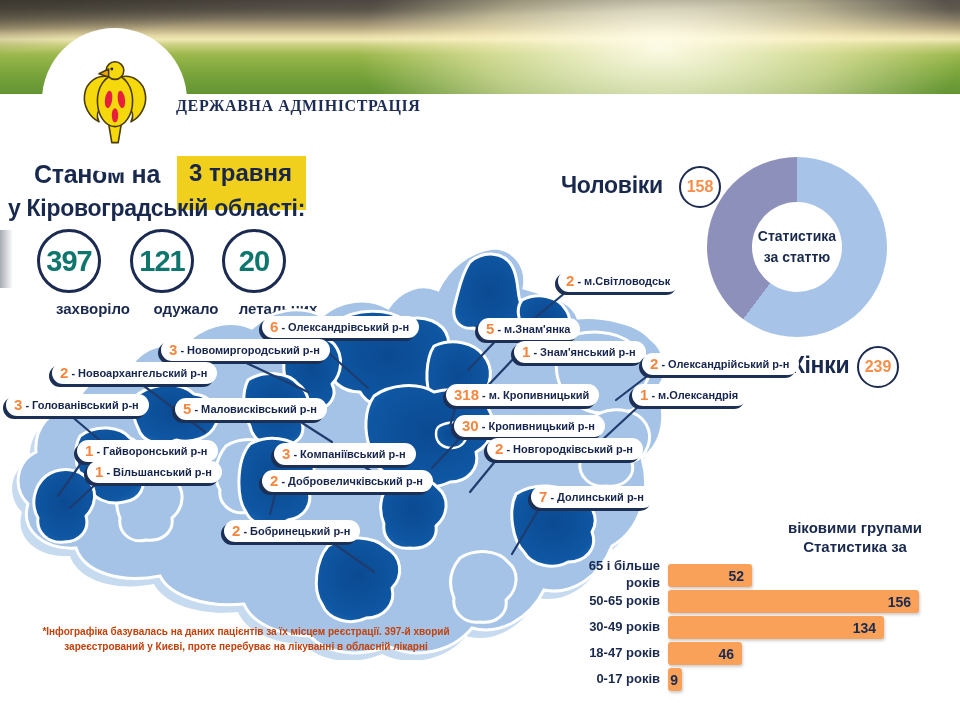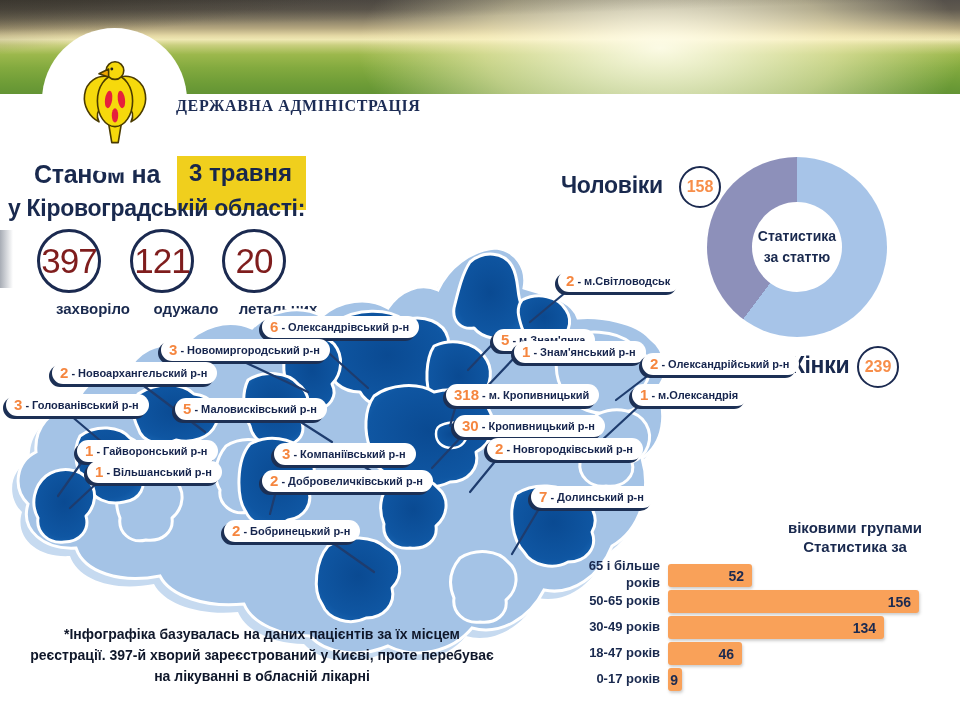--- a/index.html
+++ b/index.html
@@ -21,21 +21,21 @@
       letter-spacing:.6px;color:#1c2c55;}
   
   .t-prefix{position:absolute;left:34px;top:160px;font-size:25px;font-weight:700;letter-spacing:-0.3px;}
   .t-date{position:absolute;left:177px;top:156px;background:#f0cf1d;color:#18264b;
       font-size:24px;font-weight:700;padding:3px 14px 23px 12px;}
   .t-region{position:absolute;left:8px;top:195px;font-size:23px;font-weight:700;letter-spacing:-0.3px;}
   
   .sum-item{position:absolute;width:120px;text-align:center;}
   .sum-circle{width:58px;height:58px;border:3px solid #1b2a50;border-radius:50%;background:#fff;
       margin:0 auto;display:flex;align-items:center;justify-content:center;
-      font-size:35px;font-weight:400;color:#7f1d1d;letter-spacing:-1px;}
+      font-size:29px;font-weight:700;color:#0f766e;letter-spacing:-1px;}
   .sum-label{margin-top:7px;font-size:15px;font-weight:700;transform:translateX(24px);}
   
   .donut{position:absolute;left:707px;top:157px;width:180px;height:180px;border-radius:50%;}
   .donut-hole{position:absolute;left:752px;top:202px;width:90px;height:90px;border-radius:50%;background:#fff;
       display:flex;flex-direction:column;align-items:center;justify-content:center;
       font-size:14px;font-weight:700;line-height:1.5;text-align:center;}
   .gender-label{position:absolute;font-size:23px;font-weight:700;letter-spacing:-0.3px;}
   .val-circle{position:absolute;width:38px;height:38px;border:2.5px solid #1b2a50;border-radius:50%;background:#fff;
       display:flex;align-items:center;justify-content:center;font-size:16px;font-weight:700;color:#f78e4a;}
   
@@ -48,22 +48,22 @@
   
   .age-title{position:absolute;left:765px;top:519px;width:180px;text-align:center;
       font-size:15px;font-weight:700;line-height:1.25;}
   .bar{position:absolute;height:23px;background:#f9a159;border-radius:3px;
       box-shadow:1px 2px 3px rgba(60,60,60,.25);display:flex;align-items:center;justify-content:flex-end;}
   .bar span{font-size:14px;font-weight:700;color:#1b2a50;padding-right:8px;}
   .bar.tiny span{padding-right:4px;}
   .age-label{position:absolute;text-align:right;font-size:13px;font-weight:700;
       white-space:pre-line;line-height:1.3;}
   
-  .footnote{position:absolute;left:28px;top:624px;width:468px;text-align:center;
-      font-size:14px;font-weight:700;line-height:1.5;color:#0f172a;}
+  .footnote{position:absolute;left:12px;top:624px;width:468px;text-align:center;
+      font-size:10px;font-weight:700;line-height:1.5;color:#c2410c;}
 </style>
 </head>
 <body>
 
 <div class="stage">
 
   <div class="banner"></div>
   <div class="logo-circle">
     <svg viewBox="0 0 100 120" width="80" height="96">
       <g stroke="#4a3b00" stroke-width="2" stroke-linejoin="round">
@@ -171,21 +171,21 @@
         <line x1="360" y1="464" x2="404" y2="492"></line>
         <line x1="98" y1="482" x2="70" y2="508"></line>
         <line x1="276" y1="491" x2="270" y2="514"></line>
         <line x1="540" y1="507" x2="512" y2="554"></line>
         <line x1="330" y1="541" x2="374" y2="572"></line>
       </g>
   </svg>
   <div id="pills" style="position:absolute;inset:0;pointer-events:none;">
       <div class="pill" style="left: 558px; top: 270px;"><span class="num">2</span><span> - м.Світловодськ</span></div>
       <div class="pill" style="left: 262px; top: 316px;"><span class="num">6</span><span> - Олександрівський р-н</span></div>
-      <div class="pill" style="left: 493px; top: 318px; margin-top: 11px;"><span class="num">5</span><span> - м.Знам'янка</span></div>
+      <div class="pill" style="left: 478px; top: 318px;"><span class="num">5</span><span> - м.Знам'янка</span></div>
       <div class="pill" style="left: 161px; top: 339px;"><span class="num">3</span><span> - Новомиргородський р-н</span></div>
       <div class="pill" style="left: 514px; top: 341px;"><span class="num">1</span><span> - Знам'янський р-н</span></div>
       <div class="pill" style="left: 52px; top: 362px;"><span class="num">2</span><span> - Новоархангельский р-н</span></div>
       <div class="pill" style="left: 642px; top: 353px;"><span class="num">2</span><span> - Олександрійський р-н</span></div>
       <div class="pill" style="left: 6px; top: 394px;"><span class="num">3</span><span> - Голованівський р-н</span></div>
       <div class="pill" style="left: 175px; top: 398px;"><span class="num">5</span><span> - Маловисківський р-н</span></div>
       <div class="pill" style="left: 446px; top: 384px;"><span class="num">318</span><span> - м. Кропивницький</span></div>
       <div class="pill" style="left: 632px; top: 384px;"><span class="num">1</span><span> - м.Олександрія</span></div>
       <div class="pill" style="left: 454px; top: 415px;"><span class="num">30</span><span> - Кропивницький р-н</span></div>
       <div class="pill" style="left: 487px; top: 438px;"><span class="num">2</span><span> - Новгородківський р-н</span></div>

